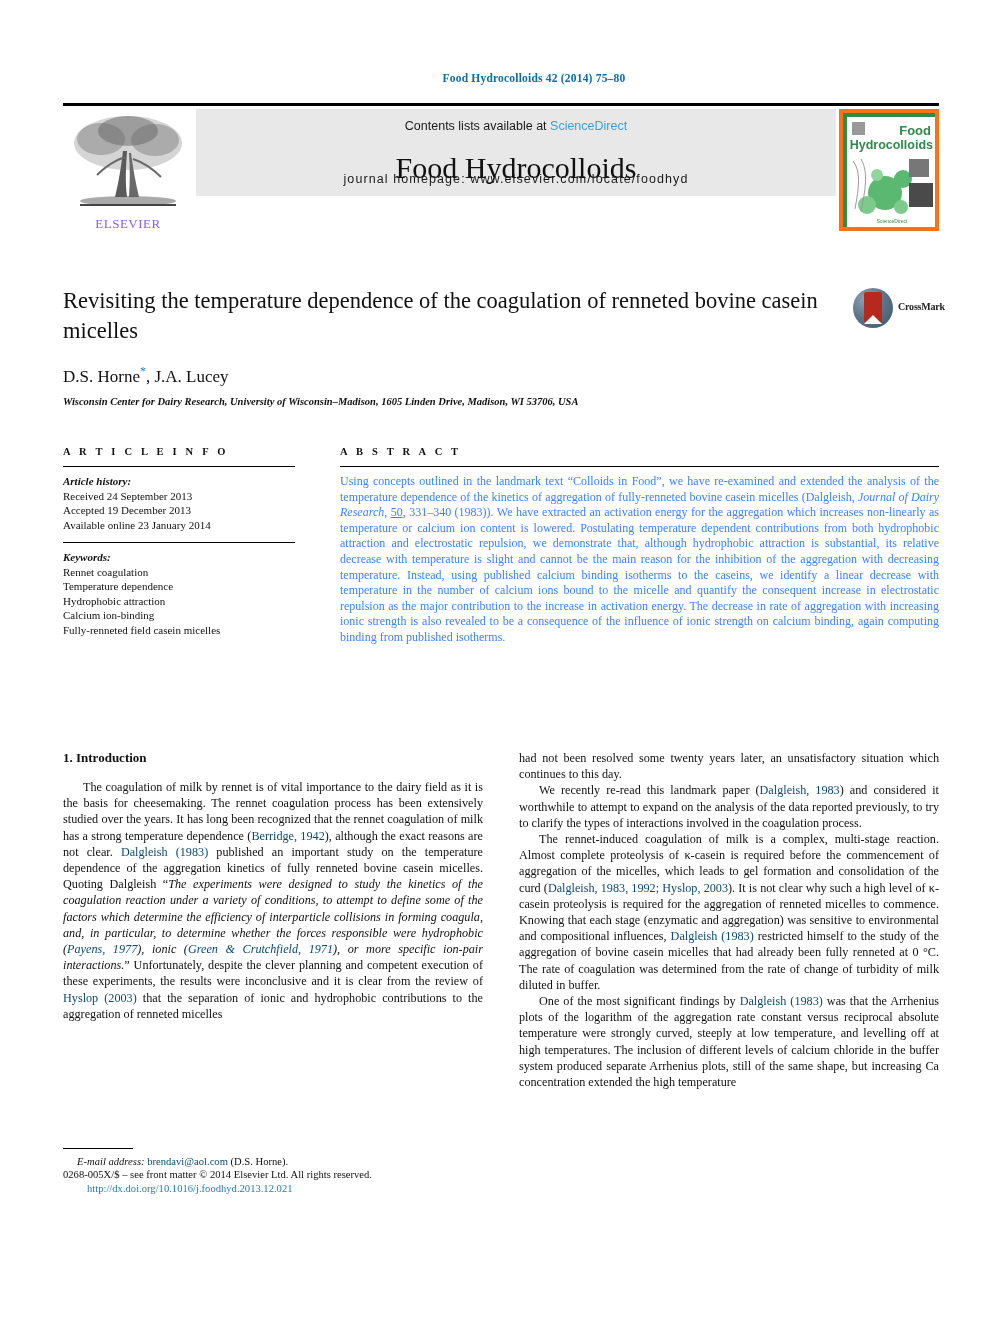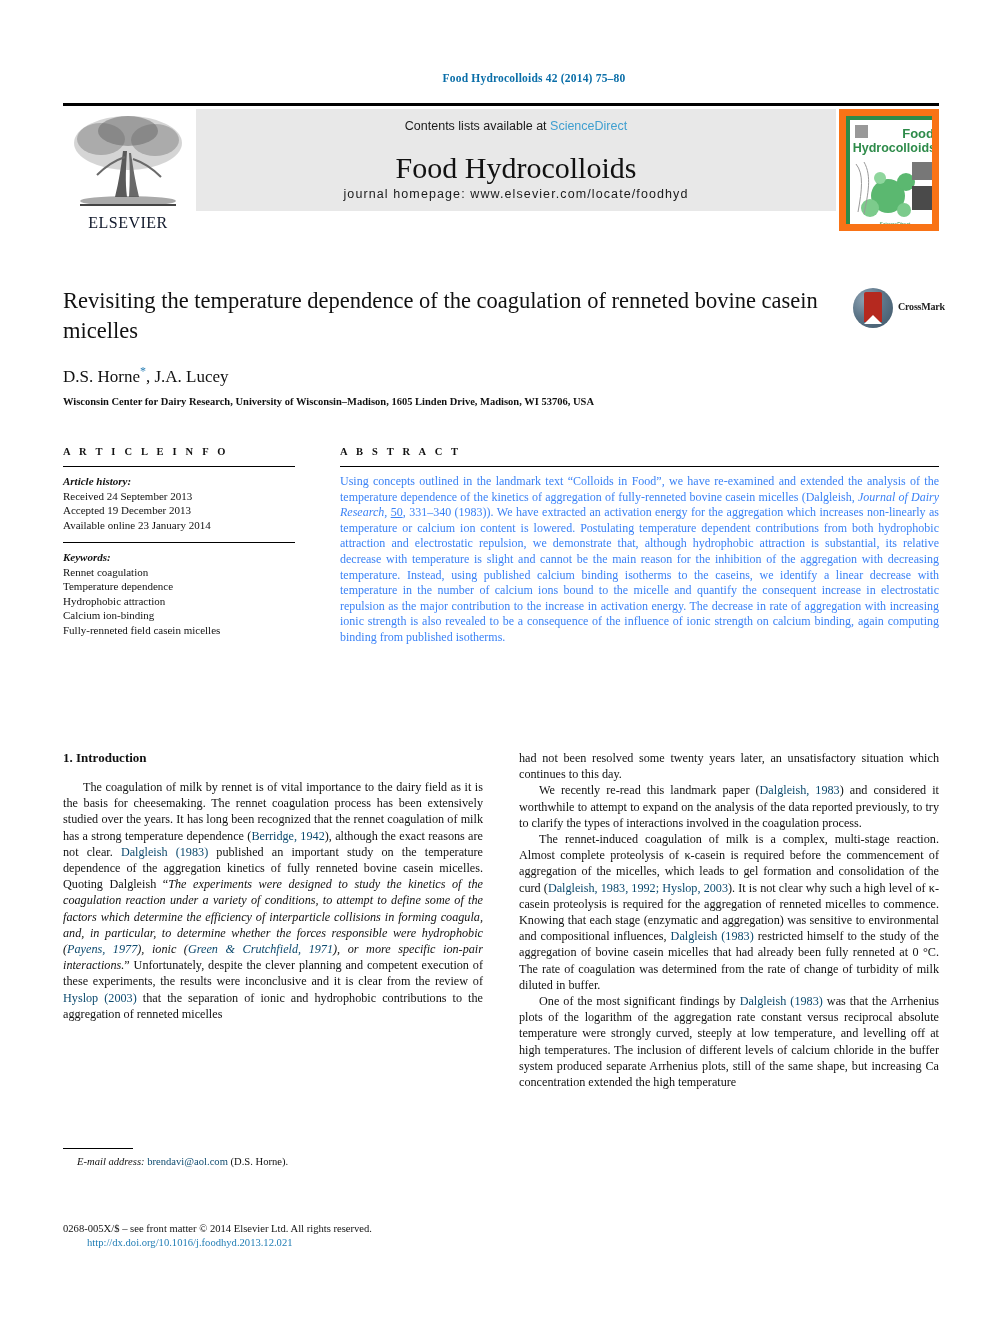--- a/index.html
+++ b/index.html
@@ -56,30 +56,30 @@
     width: 130px;
     height: 124px;
   }
   .elsevier-word {
     position: absolute;
     bottom: 1px;
     left: 0;
     width: 130px;
     text-align: center;
     font-family: "Liberation Serif", serif;
-    font-size: 16px;
+    font-size: 13px;
     letter-spacing: .5px;
-    color: #0f172a;
+    color: #8b5cf6;
   }
   .mast-center {
     position: absolute;
     left: 133px;
     top: 3px;
     width: 640px;
-    height: 102px;
+    height: 87px;
     background: #e8e8e8;
   }
   .contents-line {
     position: absolute;
     top: 10px;
     left: 0;
     width: 640px;
     text-align: center;
     font-family: "Liberation Sans", sans-serif;
     font-size: 12.5px;
@@ -108,21 +108,21 @@
     font-size: 12.5px;
     letter-spacing: 1.1px;
     color: #1a1a1a;
   }
   .mast-right {
     position: absolute;
     right: 0;
     top: 3px;
     width: 100px;
     height: 122px;
-    border: 7px solid #f97316;
+    border: 4px solid #f97316;
     box-sizing: border-box;
     background: #fff;
     overflow: hidden;
   }
 
   
   .title-block {
     position: absolute;
     top: 270px;
     left: 63px;
@@ -140,20 +140,21 @@
   }
   .authors {
     margin-top: 18px;
     font-size: 17px;
     color: #111;
   }
   .authors .star { color: #2a7fb5; font-size: 12px; vertical-align: super; }
   .affiliation {
     margin-top: 9px;
     font-size: 10.5px;
+    font-style: italic;
     font-weight: bold;
     color: #111;
   }
   .crossmark {
     position: absolute;
     right: 0;
     top: 2px;
     width: 86px;
     height: 42px;
   }
@@ -298,21 +299,21 @@
   .fn-text {
     font-size: 10.6px;
     line-height: 13.8px;
     color: #111;
     text-align: justify;
   }
   .fn-text .ital { font-style: italic; }
   .imprint {
     position: absolute;
     left: 63px;
-    top: 1222px;
+    top: 1168px;
     width: 500px;
     font-size: 10.6px;
     line-height: 14px;
     color: #111;
   }
   .imprint .doi { color: #1f7cb4; padding-left: 24px; }
 </style>
 </head>
 <body>
 

